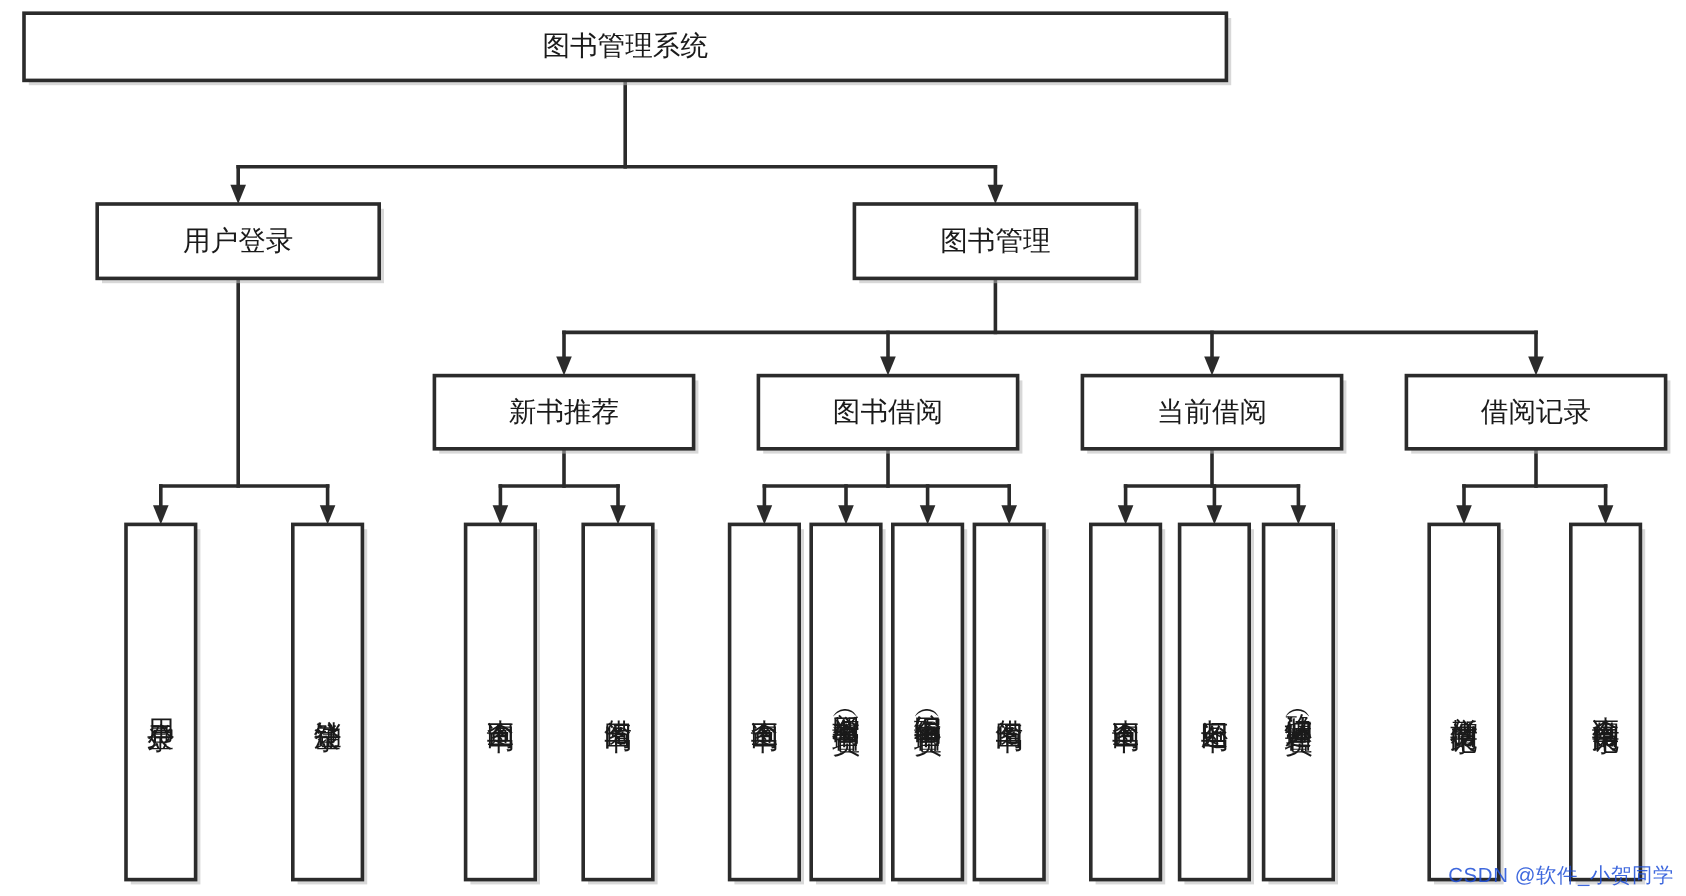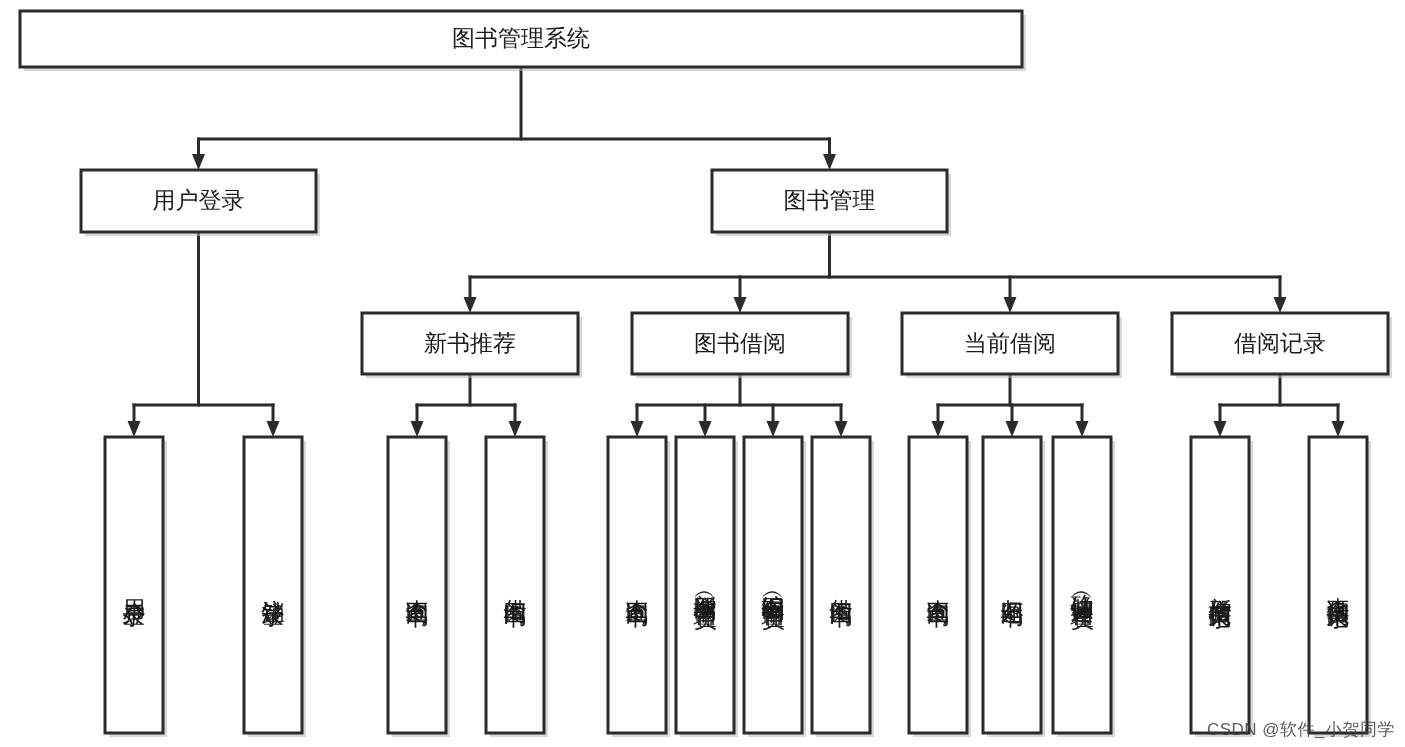--- a/index.html
+++ b/index.html
@@ -62,21 +62,21 @@
     line-height: 1.18;
     letter-spacing: 2px;
     white-space: nowrap;
   }
   #watermark {
     position: absolute;
     right: 10px;
     bottom: 6px;
     font-family: "Liberation Sans", "DejaVu Sans", sans-serif;
     font-size: 17px;
-    color: #404040;
+    color: #1d4ed8;
     opacity: 0.85;
     letter-spacing: 0.5px;
     white-space: nowrap;
   }
 </style>
 </head>
 <body>
 
 <div id="diagram-root">
   <svg id="diagram-svg" width="1405" height="747" viewBox="0 0 1405 747" xmlns="http://www.w3.org/2000/svg">

